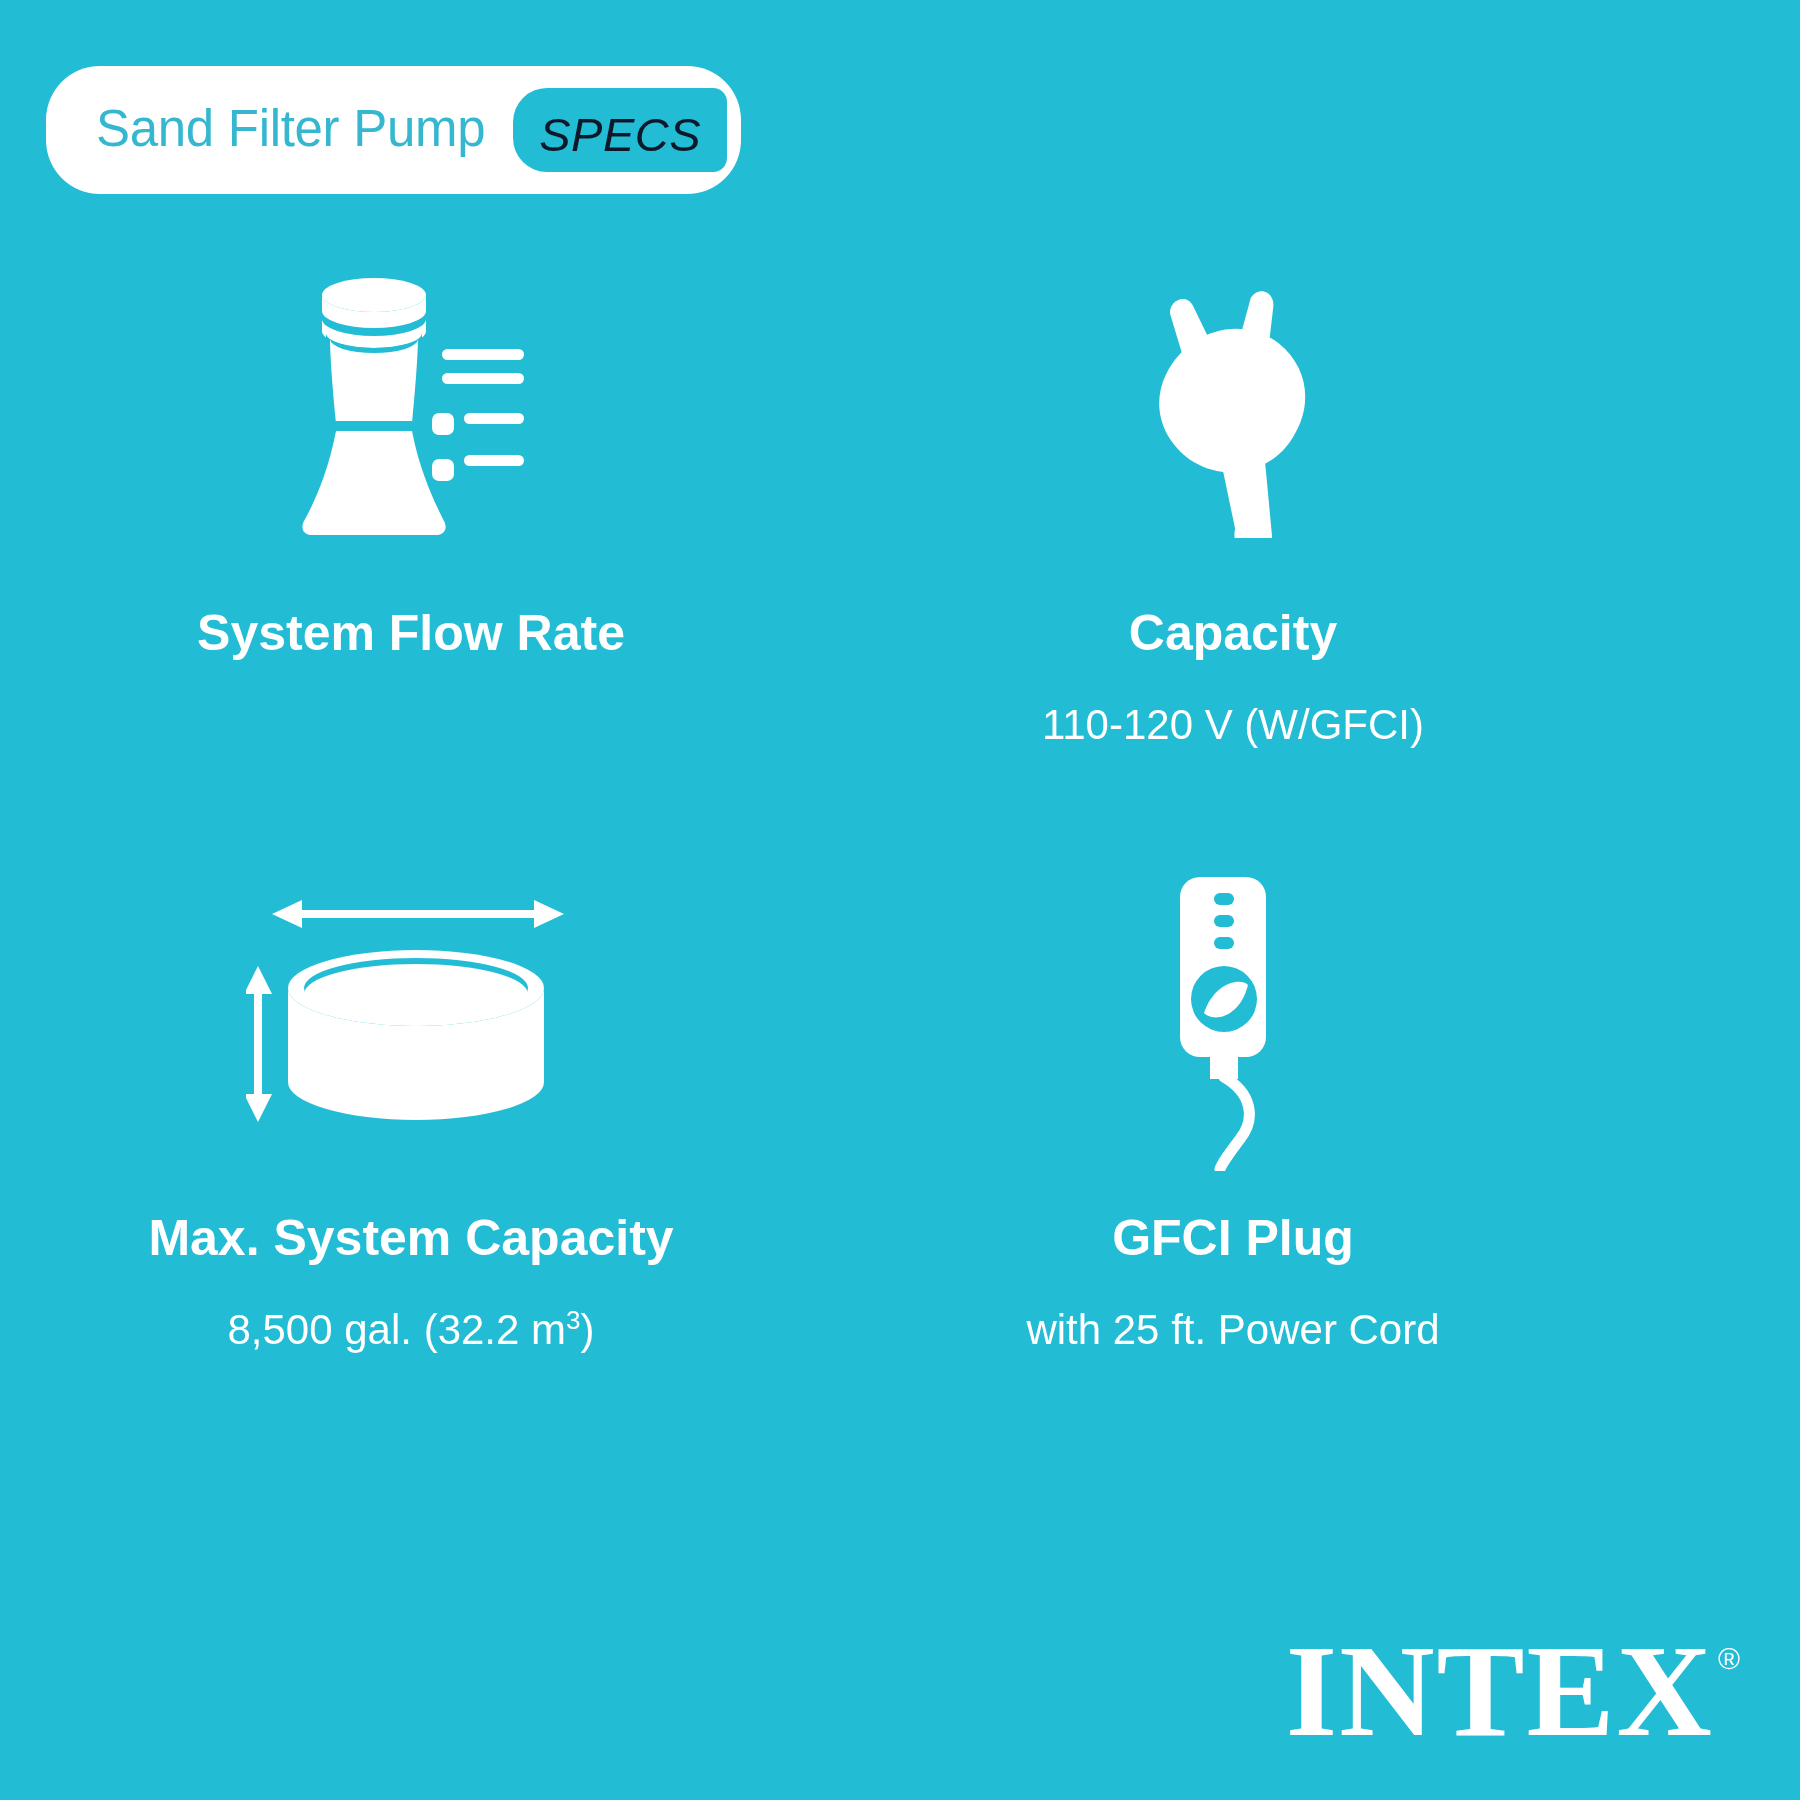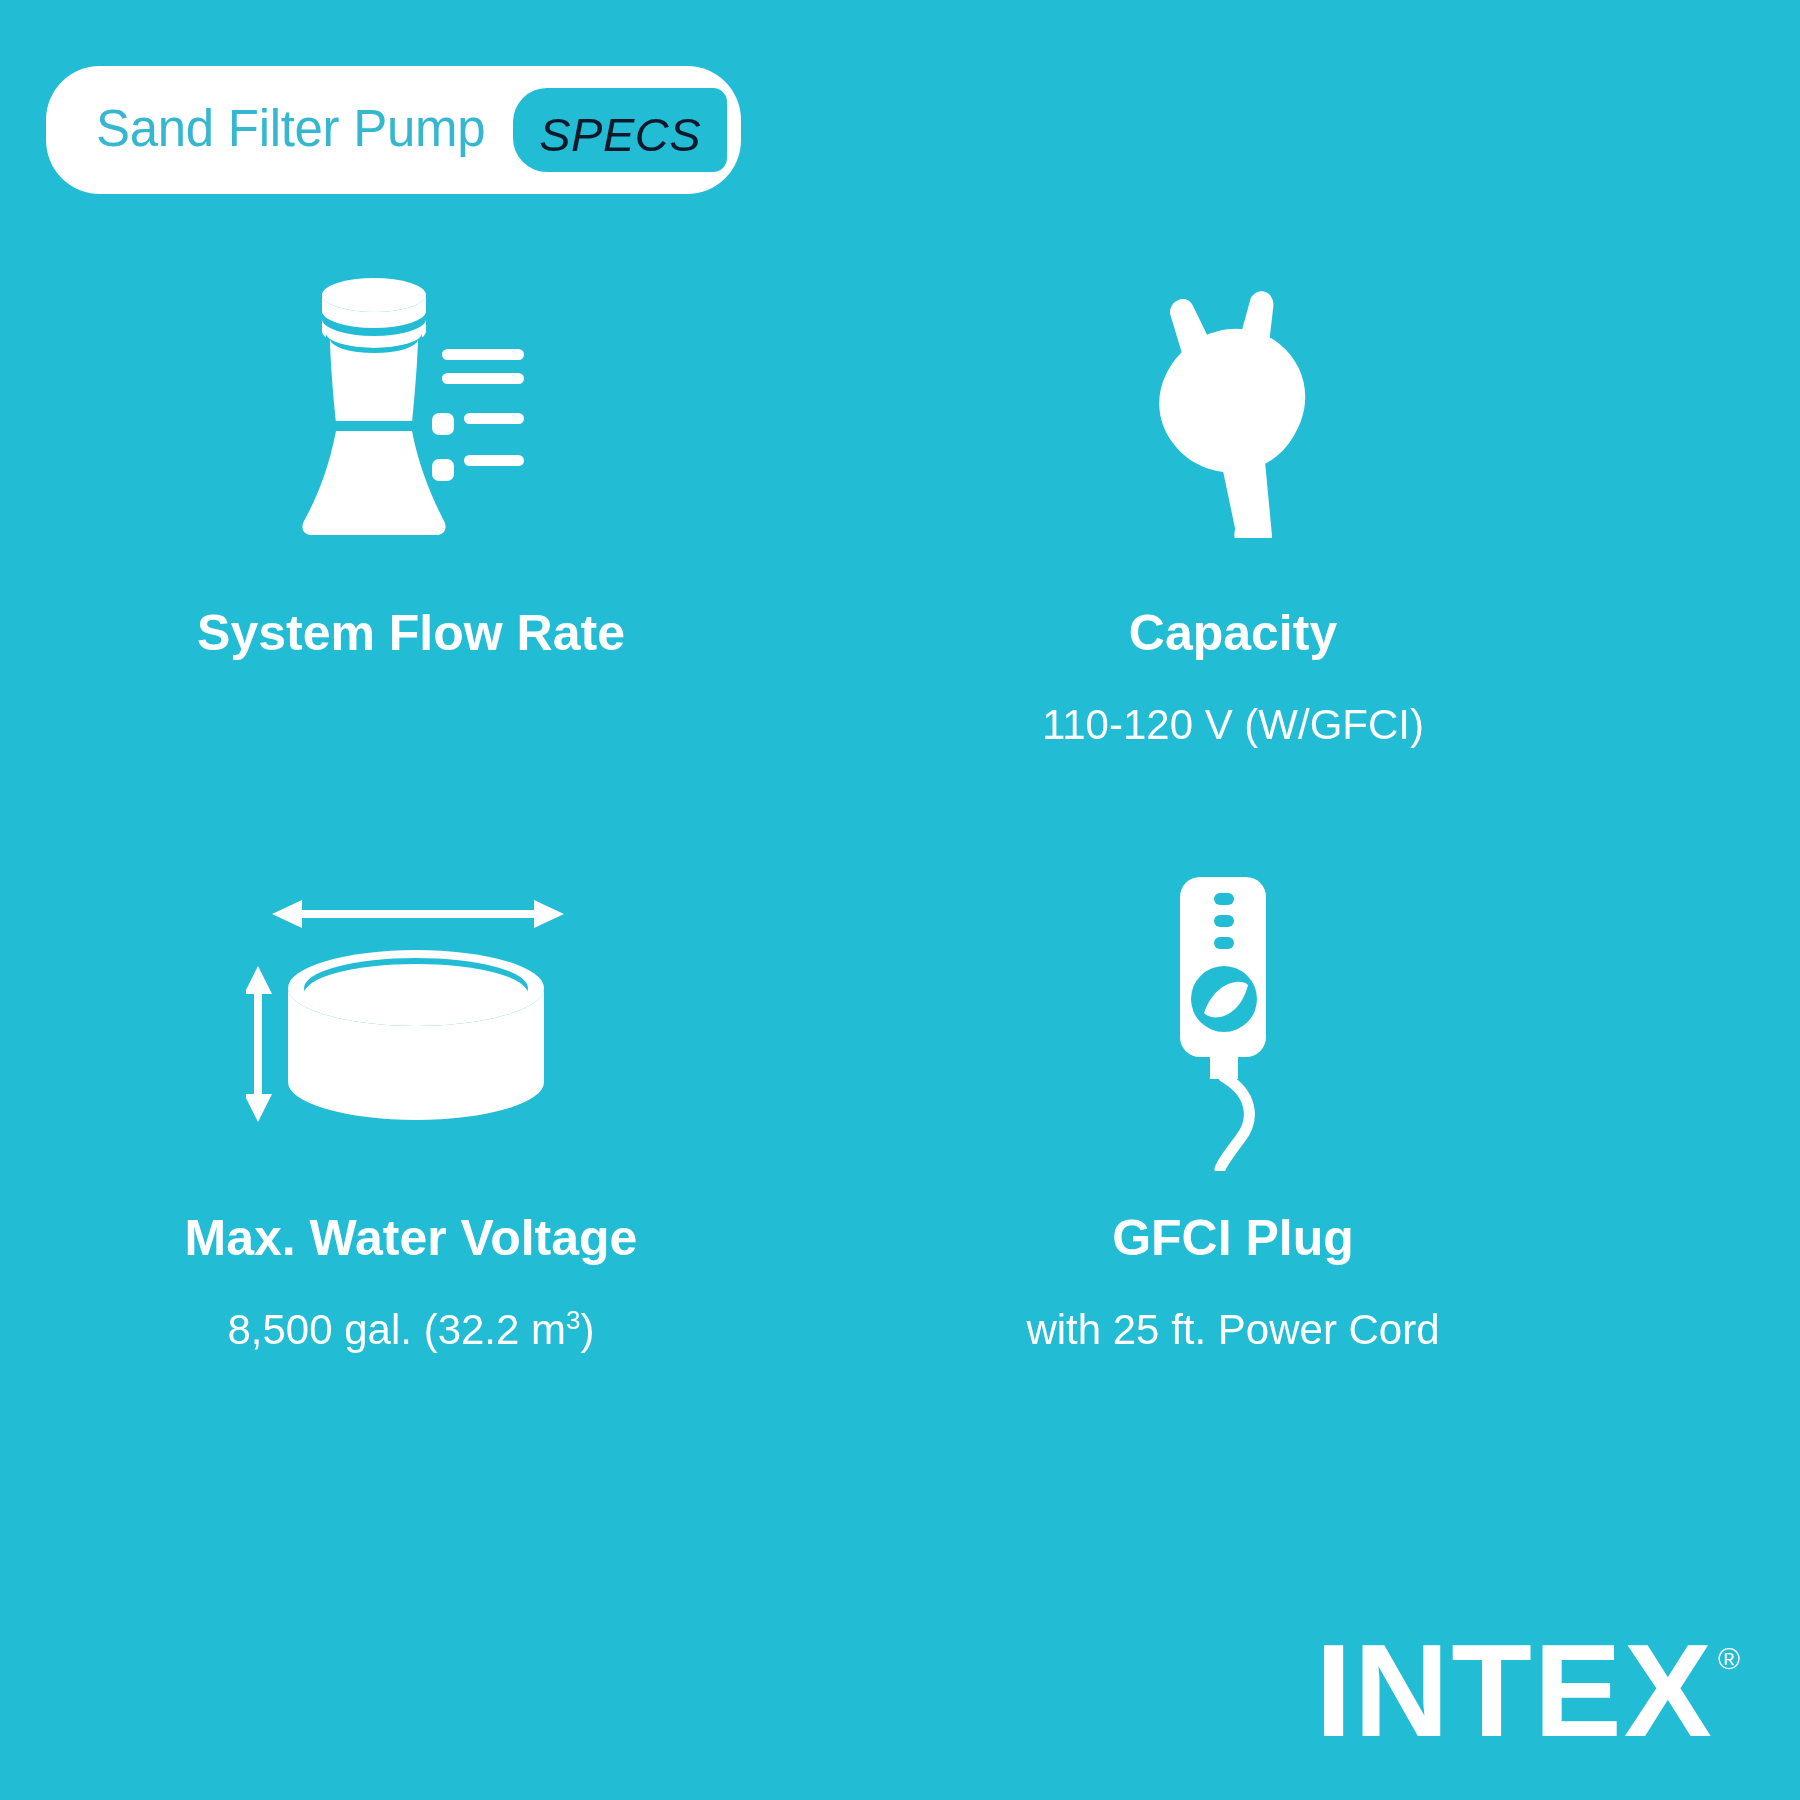--- a/index.html
+++ b/index.html
@@ -103,21 +103,21 @@
   
   .brand {
     position: absolute;
     right: 60px;
     bottom: 52px;
     display: flex;
     align-items: flex-start;
     color: #ffffff;
   }
   .brand-name {
-    font-family: Liberation Sans, sans-serif;
+    font-family: Liberation Serif, serif;
     font-size: 132px;
     font-weight: 700;
     line-height: 0.86;
     letter-spacing: 2px;
   }
   .brand-reg {
     font-family: "Liberation Sans", sans-serif;
     font-size: 30px;
     line-height: 1;
     margin-top: 10px;
@@ -204,21 +204,21 @@
 
           <ellipse cx="170" cy="92" rx="128" ry="38" fill="#ffffff"></ellipse>
           <path d="M42 92 v94 a128 38 0 0 0 256 0 v-94 a128 38 0 0 1 -256 0 z" fill="#ffffff"></path>
 
           <ellipse cx="170" cy="92" rx="112" ry="30" fill="#22bcd5"></ellipse>
           <path d="M58 92 a112 30 0 0 0 224 0 a112 34 0 0 1 -224 0 z" fill="#22bcd5"></path>
           <ellipse cx="170" cy="98" rx="112" ry="30" fill="#ffffff"></ellipse>
         </svg>
       </span>
     </div>
-    <div class="spec-label">Max. Water Voltage</div>
+    <div class="spec-label">Max. System Capacity</div>
     <div class="spec-value"><span>8,500 gal. (32.2 m</span><sup>3</sup><span>)</span></div>
   </div>
 
   <div class="cell row2">
     <div class="icon-wrap">
       <span>
         <svg width="170" height="300" viewBox="0 0 170 300" fill="none" xmlns="http://www.w3.org/2000/svg">
 
           <rect x="32" y="6" width="86" height="180" rx="20" fill="#ffffff"></rect>
 

